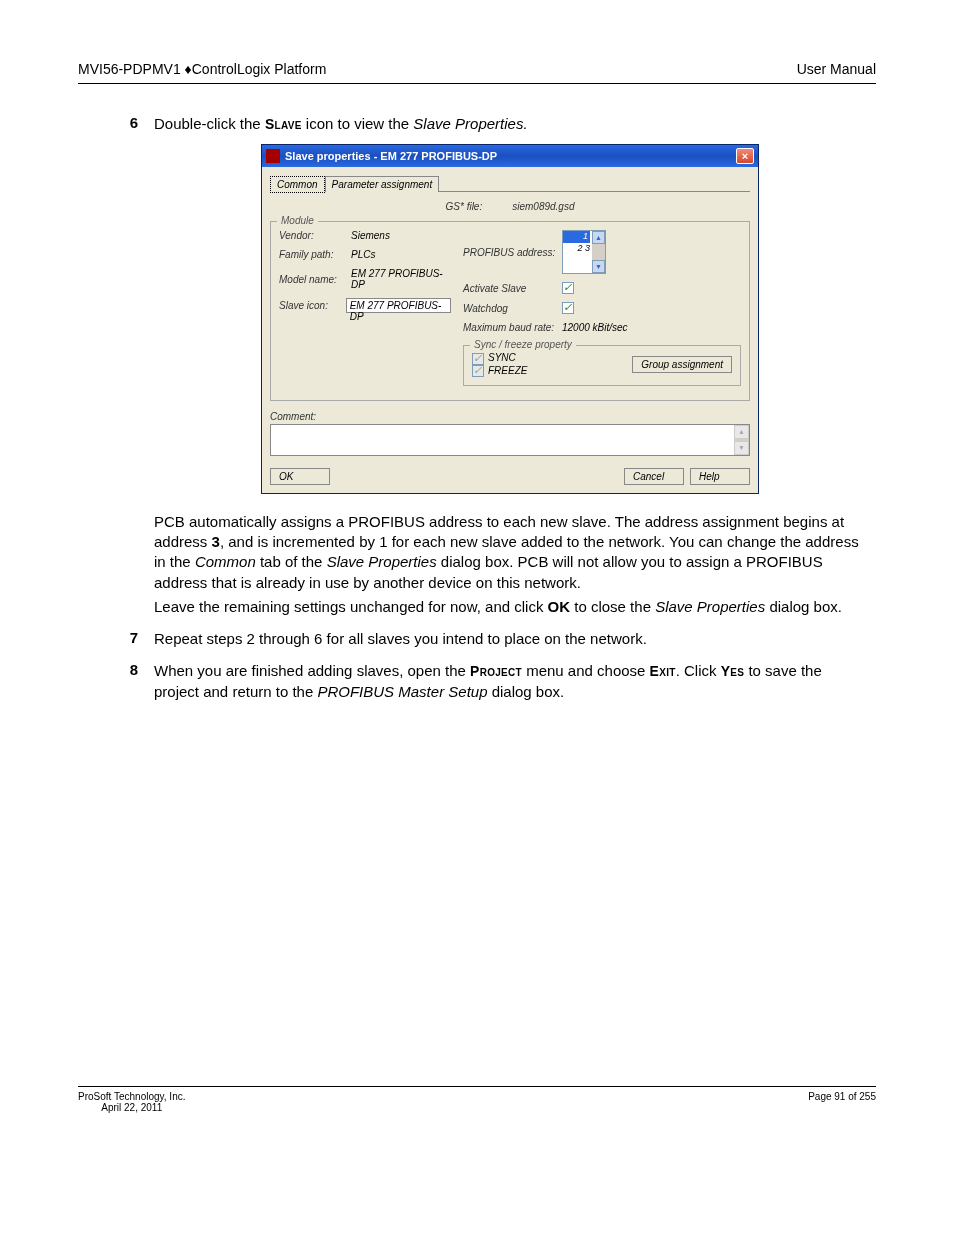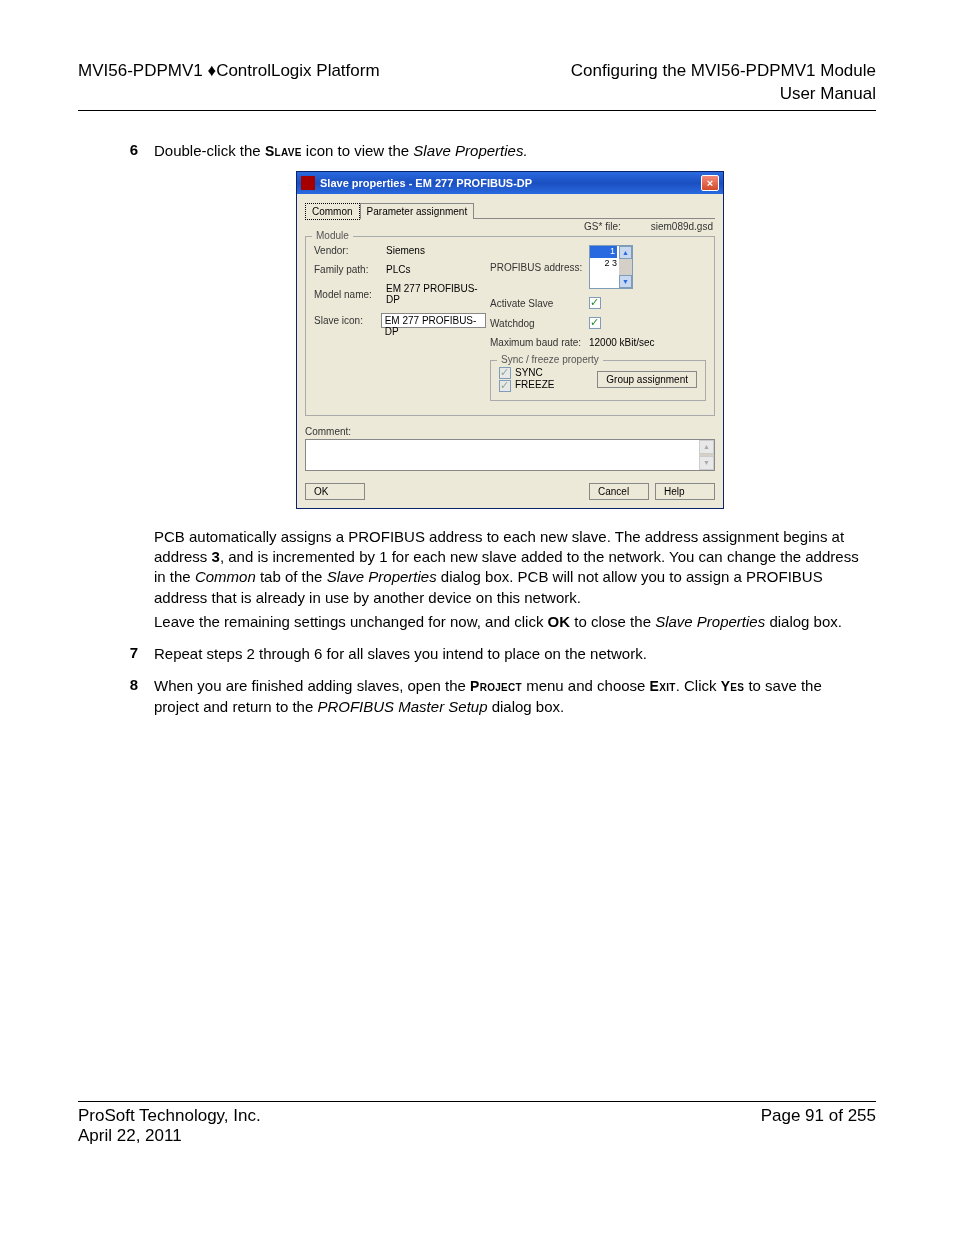--- a/index.html
+++ b/index.html
@@ -13,35 +13,35 @@
   }
   .page {
     padding: 60px 78px 40px 78px;
   }
   .hdr {
     display: flex;
     justify-content: space-between;
     border-bottom: 1px solid #000;
     padding-bottom: 4px;
     margin-bottom: 30px;
-    font-size: 17px;
+    font-size: 14px;
   }
   .hdr .left, .hdr .right { line-height: 1.35; }
   .hdr .right { text-align: right; }
   .body-content { margin-left: 40px; margin-right: 10px; }
   .step-row { display: flex; gap: 16px; margin-bottom: 8px; }
   .step-row .num { width: 20px; flex-shrink:0; text-align:right; font-weight:bold; }
   .step-row .txt { flex: 1; }
   .txt p { margin-bottom: 4px; line-height:1.35; }
   .smallcaps { font-variant: small-caps; font-size: 0.93em; letter-spacing:0.3px;}
   .italic { font-style: italic; }
 
   
   .dialog {
-    width: 428px;
+    width: 498px;
     margin: 10px auto 18px auto;
     border: 1px solid #0a246a;
     background: #ece9d8;
     font-family: Tahoma, Arial, sans-serif;
     font-size: 10px;
   }
   .titlebar {
     background: linear-gradient(#2a6ae0,#1a4fc0 50%,#2a6ae0);
     color: #fff;
     display:flex;
@@ -53,34 +53,34 @@
   .titlebar .icon-app { width:14px; height:14px; background:#a40000; margin-right:5px; display:inline-block; }
   .titlebar .spacer { flex:1; }
   .titlebar .close-btn {
     width:18px; height:16px;
     background: linear-gradient(#f28a7a,#d24a2a);
     border:1px solid #fff;
     display:flex; align-items:center; justify-content:center;
     color:#fff; font-weight:bold; font-size:11px; line-height:1;
     border-radius:2px;
   }
-  .dlg-body { padding: 4px 8px 8px 8px; }
+  .dlg-body { padding: 4px 8px 8px 8px; font-style: italic; }
   .tabs { margin-top:4px; font-size:10px; }
   .tab {
     display:inline-block; padding:2px 6px; border:1px solid #888;
     background:#ece9d8; border-bottom:none; position:relative; top:1px;
   }
   .tab.active { border:1px dotted #000; background:#ece9d8; }
   .tab-line { border-top:1px solid #888; margin-top:-1px; }
-  .upper-row { display:flex; justify-content:flex-end; gap:30px; margin:2px 2px; color:#333; }
+  .upper-row { display:flex; justify-content:center; gap:30px; margin:9px 2px; color:#333; }
   .module-box { border:1px solid #aaa; padding:8px 8px 14px 8px; position:relative; margin-top:4px;}
   .module-box .legend {
     position:absolute; top:-7px; left:6px; background:#ece9d8; padding:0 4px; color:#555;
   }
-  .module-grid { display:flex; gap:4px; }
+  .module-grid { display:flex; gap:12px; }
   .module-left { flex:0 0 170px; }
   .module-right { flex:1; }
   .mrow { display:flex; align-items:center; margin-bottom:8px; gap:4px;}
   .mrow .lbl { width:68px; color:#333; }
   .mrow .val { flex:1; }
   .txtinput {
     border:1px solid #888; background:#fff; padding:1px 3px; height:15px;
     font-size:10px; display:inline-block; min-width:100px;
   }
   .addr-list {
@@ -112,35 +112,34 @@
   .comment-area .sb { width:15px; background:#d4d0c8; display:flex; flex-direction:column;}
   .comment-area .sb .up,.comment-area .sb .dn{height:14px; background:#e8e8e8; border:1px solid #ccc; font-size:7px; text-align:center; color:#aaa; line-height:12px;}
   .comment-area .sb .mid{flex:1;}
   .comment-area .inner{flex:1;}
   .btn-row { display:flex; gap:6px; margin-top:12px; align-items:center;}
   .btn-row .gap { flex:1; }
 
   .ftr {
     border-top:1px solid #000;
     display:flex; justify-content:space-between;
-    padding-top:4px; margin-top:380px; font-size:17px;
+    padding-top:4px; margin-top:380px; font-size:10px;text-align:center;
   }
   .diamond::before { content:"\2666 "; }
 </style>
 </head>
 <body>
 
 <div class="page">
 
   <div class="hdr">
     <div class="left">
       <div><span>MVI56-PDPMV1</span> <span class="diamond"></span><span>ControlLogix Platform</span></div>
     </div>
     <div class="right">
-      <div>Configuring the MVI56-PDPMV1 Module</div>
       <div>User Manual</div>
     </div>
   </div>
 
   <div class="body-content">
 
     <div class="step-row">
       <div class="num">6</div>
       <div class="txt">
         <p>

